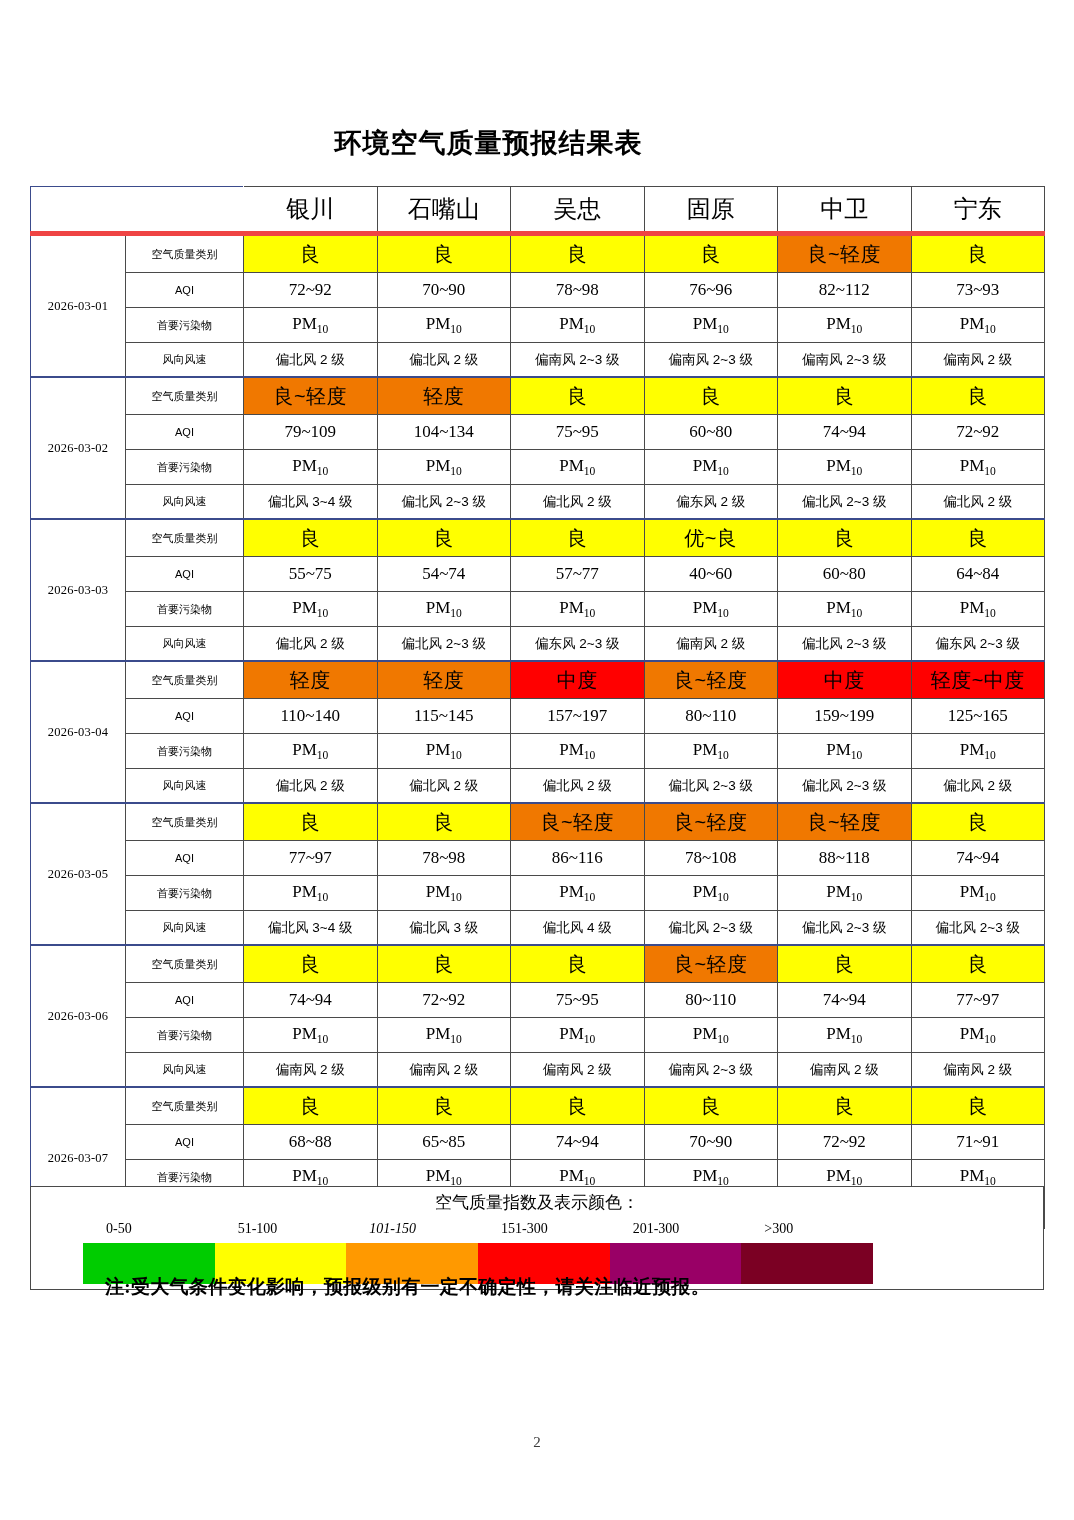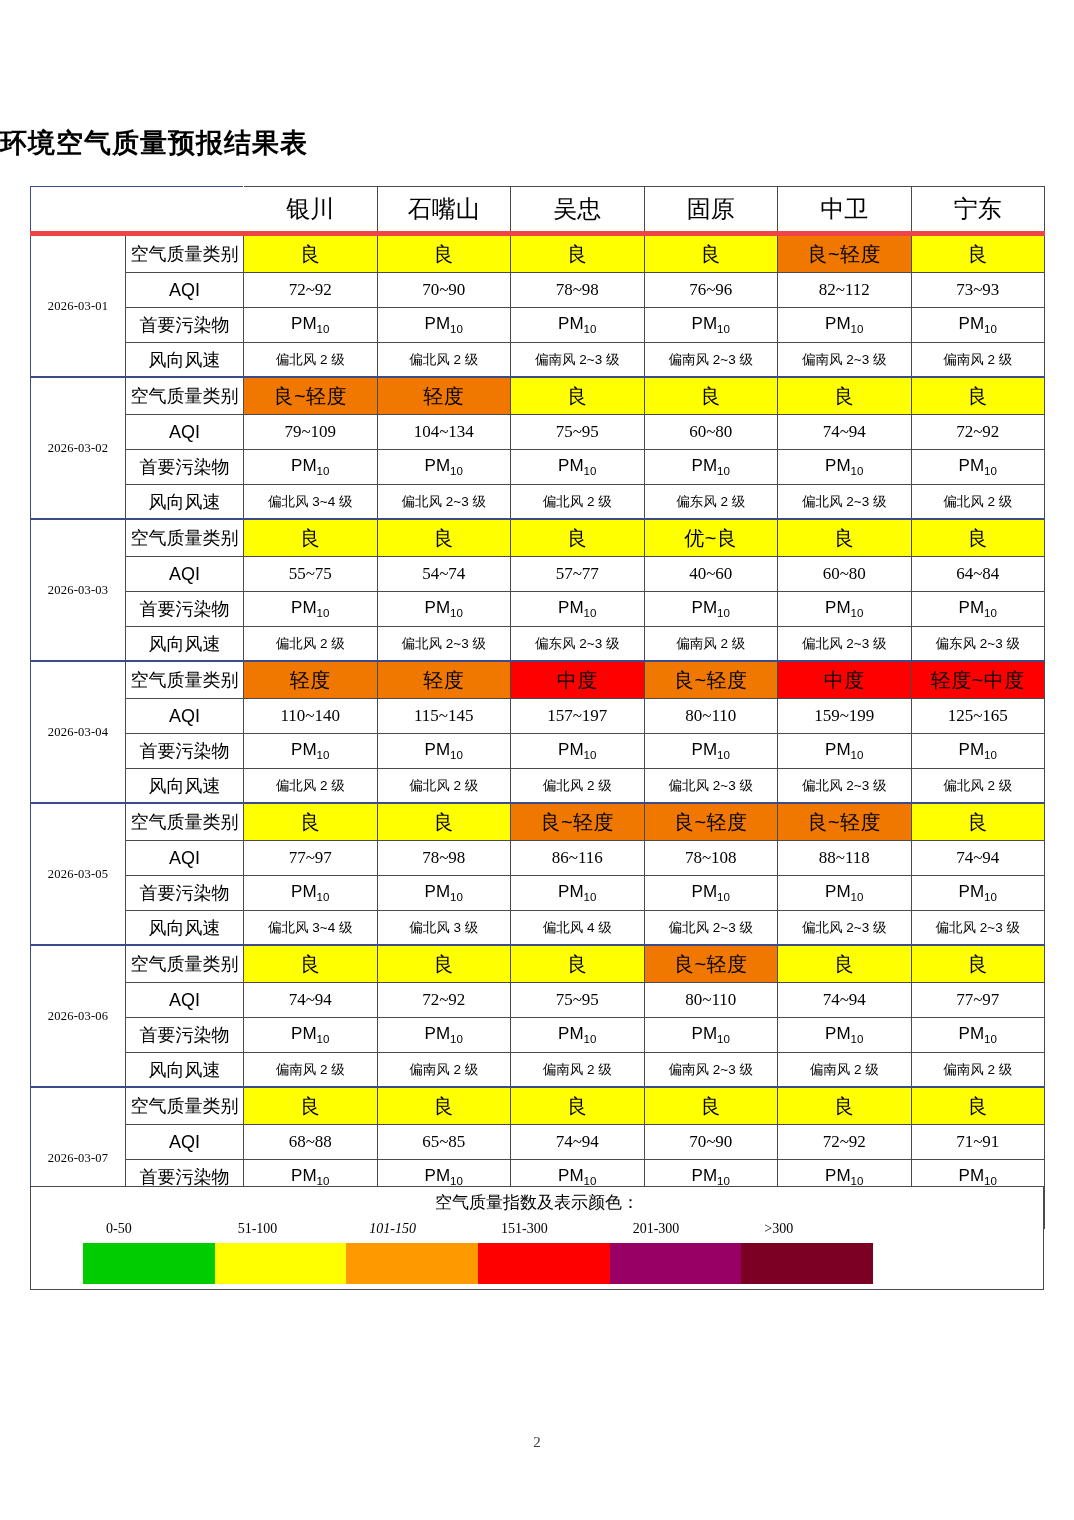--- a/index.html
+++ b/index.html
@@ -23,21 +23,21 @@
     width: 1074px;
     height: 1520px;
   }
 
   
   .doc-title {
     position: absolute;
     left: 0;
     top: 125px;
     width: 977px;
-    text-align: left;
+    text-align: center;
     font-family: "Liberation Serif", "DejaVu Serif", serif;
     font-size: 27px;
     font-weight: bold;
     letter-spacing: 1px;
     color: #000;
   }
 
   
   .fc-table {
     position: absolute;
@@ -79,41 +79,41 @@
   td.date-cell {
     font-size: 12.5px;
     font-family: "Liberation Serif", "DejaVu Serif", serif;
     border-left: 1px solid #3b4b8c;
     border-right: 1px solid #4a4a4a;
     letter-spacing: 0.2px;
   }
 
   
   td.row-label {
-    font-size: 18px;
+    font-size: 11px;
     font-family: "Liberation Sans", "DejaVu Sans", sans-serif;
     height: 33px;
   }
 
   
   td.cat-cell {
     height: 36px;
     font-size: 20px;
     font-family: "Liberation Sans", "DejaVu Sans", sans-serif;
     letter-spacing: 0.5px;
   }
   td.aqi-cell {
     height: 34px;
     font-size: 17px;
     font-family: "Liberation Serif", "DejaVu Serif", serif;
   }
   td.poll-cell {
     height: 34px;
     font-size: 17px;
-    font-family: Liberation Sans, sans-serif;
+    font-family: Liberation Serif, serif;
   }
   td.wind-cell {
     height: 33px;
     font-size: 13.5px;
     font-family: "Liberation Sans", "DejaVu Sans", sans-serif;
   }
   .sub { font-size: 0.68em; vertical-align: sub; }
 
   
   tr.block-start td { border-top: 2px solid #3b4b8c; }
@@ -489,16 +489,17 @@
     <div class="legend-bar" id="legend-bar">
         <div class="seg" style="background: rgb(0, 204, 0);"></div>
         <div class="seg" style="background: rgb(255, 255, 0);"></div>
         <div class="seg" style="background: rgb(255, 153, 0);"></div>
         <div class="seg" style="background: rgb(255, 0, 0);"></div>
         <div class="seg" style="background: rgb(153, 0, 102);"></div>
         <div class="seg" style="background: rgb(123, 0, 35);"></div>
       </div>
   </div>
 
+  <div class="note-line">注:受大气条件变化影响，预报级别有一定不确定性，请关注临近预报。</div>
 
   <div class="page-number">2</div>
 
 </div>
 
 </body></html>

